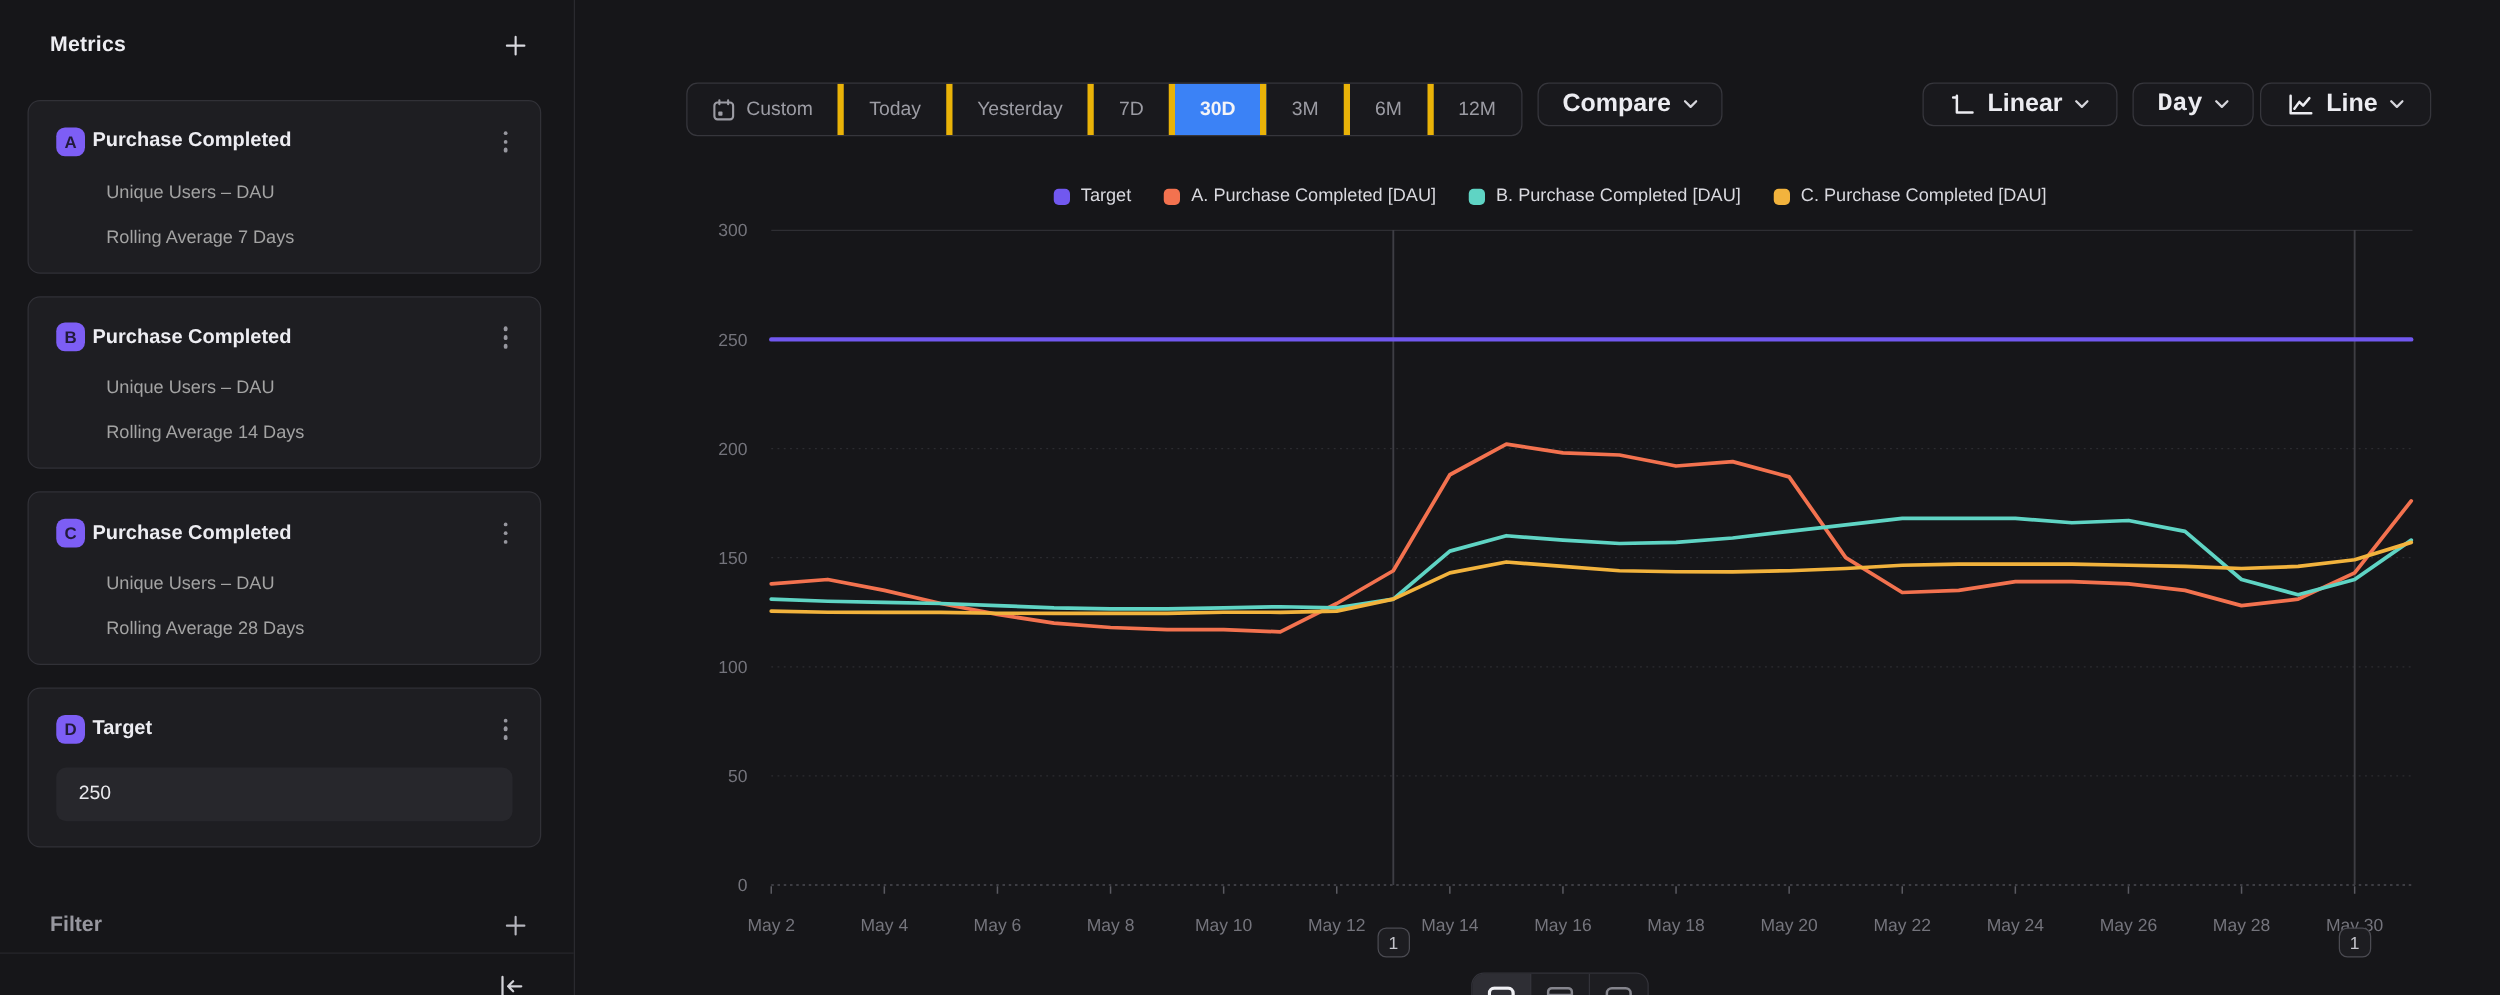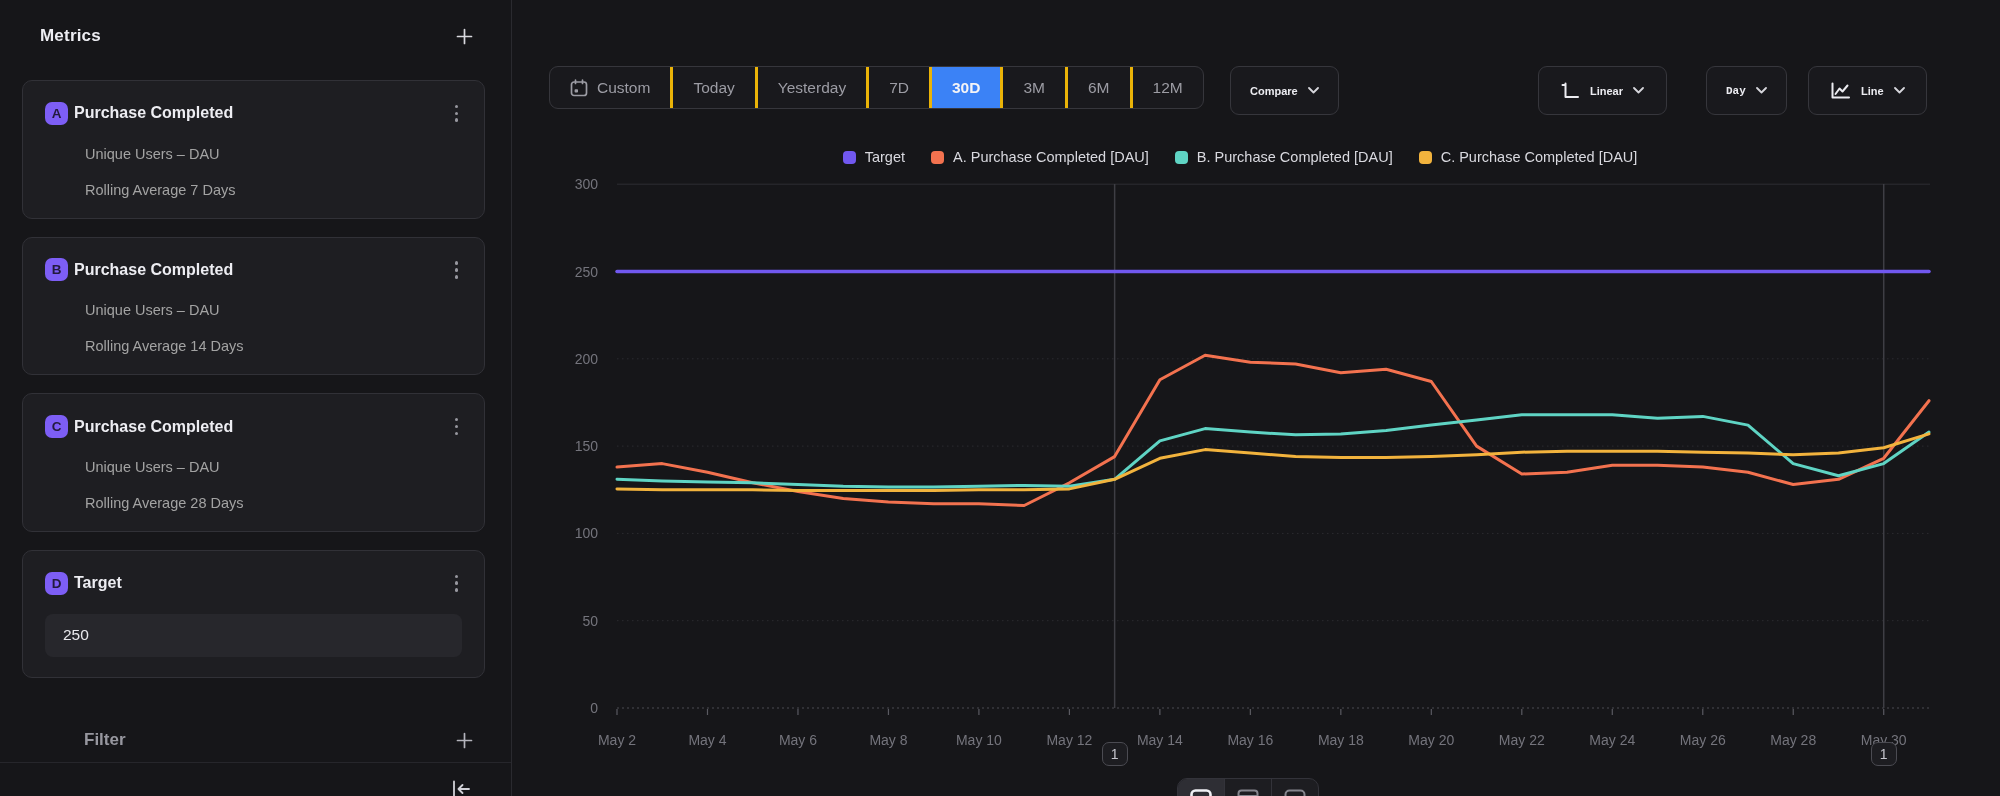--- a/index.html
+++ b/index.html
@@ -4,21 +4,21 @@
 <style>
   * { box-sizing: border-box; }
   html,body { margin:0; padding:0; }
   body {
     width:2000px; height:796px; position:relative; overflow:hidden;
     background:#161619; font-family:"Liberation Sans", sans-serif;
     -webkit-font-smoothing:antialiased;
   }
 
   
-  .sidebar { position:absolute; left:0; top:0; width:512px; height:796px;
+  .sidebar { position:absolute; left:0; top:0; width:460px; height:796px;
     background:#161619; border-right:1px solid #2a2a2f; }
   .sidebar-header { position:absolute; left:40px; right:38px; top:26px;
     display:flex; align-items:center; justify-content:space-between; }
   .sidebar-title { font-size:17px; font-weight:700; color:#ededf2; letter-spacing:.2px; }
   .icon-btn { display:flex; align-items:center; justify-content:center; cursor:pointer; }
 
   .cards { position:absolute; left:22px; right:26px; top:80px;
     display:flex; flex-direction:column; gap:18px; }
   .card { background:#1e1e22; border:1px solid #313137; border-radius:10px;
     padding:20px 22px; }
@@ -30,35 +30,35 @@
   .kebab { display:flex; flex-direction:column; align-items:center; padding:2px 4px; cursor:pointer; }
   .kebab-dot { width:3.5px; height:3.5px; border-radius:50%; background:#97979f; margin:1.7px 0; }
   .card-row { margin-left:40px; margin-top:20px; font-size:14.5px; color:#a3a3a3; }
 
   .target-input { margin-top:18px; width:100%; height:43px; background:#27272c;
     border:none; outline:none; border-radius:8px; color:#e8e8ec; font-size:15.5px;
     padding:0 18px; font-family:"Liberation Sans", sans-serif; }
 
   .filter-row { position:absolute; left:40px; right:38px; top:730px;
     display:flex; align-items:center; justify-content:space-between; }
-  .filter-label { font-size:17px; font-weight:700; color:#97979f;margin-left:44px; }
+  .filter-label { font-size:17px; font-weight:700; color:#97979f; }
   .sidebar-divider { position:absolute; left:0; right:0; top:762px; border-top:1px solid #26262b; }
   .collapse-btn { position:absolute; right:39px; top:780px; cursor:pointer; }
 
   
   .range-group { position:absolute; left:549px; top:66px; height:43px; display:flex;
     border:1px solid #36363c; border-radius:9px; background:#19191d; overflow:hidden; }
   .range-seg { padding:0 20px; display:flex; align-items:center; gap:9px;
-    font-size:15.5px; color:#9c9ca4; border-right:3px solid #eab308; cursor:pointer; white-space:nowrap; }
+    font-size:15.5px; color:#9c9ca4; border-right:5px solid #eab308; cursor:pointer; white-space:nowrap; }
   .range-seg:last-child { border-right:none; }
   .range-seg.selected { background:#3b82f6; color:#f4f4f7; font-weight:700; }
 
-  .btn { position:absolute; top:66px; height:49px; display:flex; align-items:center;
+  .btn { position:absolute; top:66px; height:35px; display:flex; align-items:center;
     gap:10px; padding:0 19px; border:1px solid #36363c; border-radius:9px;
-    font-size:11px; font-weight:600; color:#ececf1; background:#19191d; cursor:pointer; white-space:nowrap; }
+    font-size:20px; font-weight:600; color:#ececf1; background:#19191d; cursor:pointer; white-space:nowrap; }
   #compare-btn { left:1230px; }
   #linear-btn  { left:1538px; padding:0 22px; }
   #day-btn     { left:1706px;font-family:Liberation Mono, monospace; }
   #line-btn    { left:1808px; padding:0 21px;align-items:center; }
 
   
   .legend { position:absolute; left:600px; top:149px; width:1280px; display:flex;
     justify-content:center; align-items:center; gap:26px; }
   .legend-item { display:flex; align-items:center; gap:9px; cursor:pointer; }
   .legend-swatch { width:13px; height:13px; border-radius:4px; flex:0 0 auto; }

